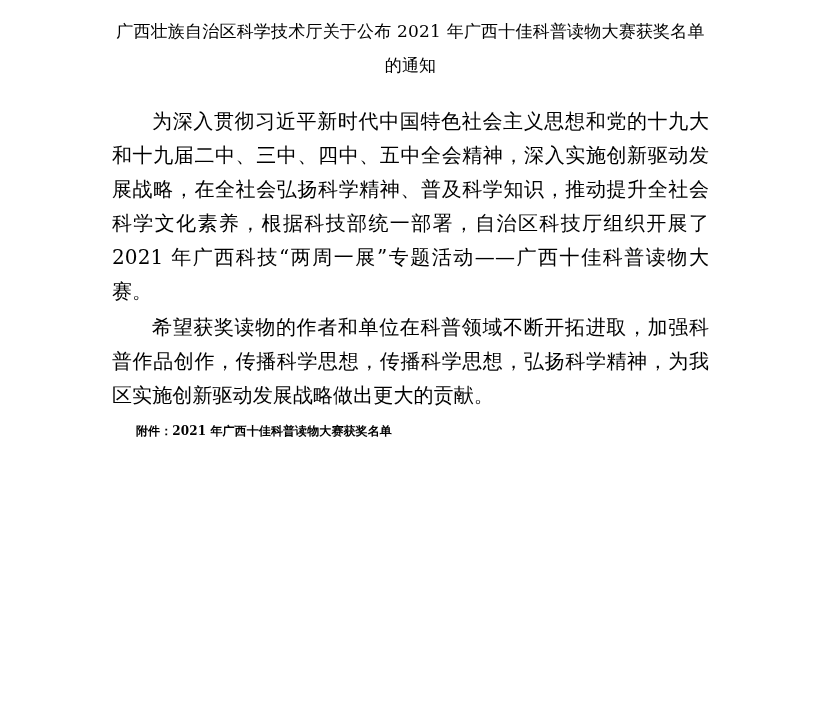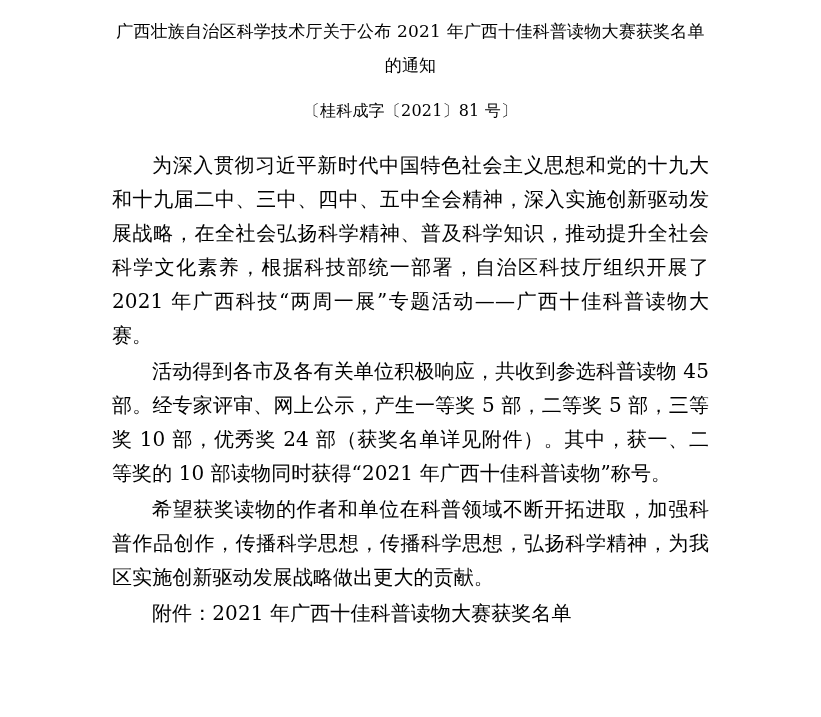--- a/index.html
+++ b/index.html
@@ -48,52 +48,51 @@
   .para {
     font-size: 20px;
     line-height: 34px;
     margin: 0 0 2px 0;
     text-indent: 2em;
     text-align: justify;
     text-justify: inter-ideograph;
     letter-spacing: 0.1px;
   }
   .attachment {
-    font-size: 20px;
+    font-size: 12px;
     line-height: 34px;
     margin: 0;
     text-indent: 2em;
     letter-spacing: 0.1px;
+    font-weight: bold;
   }
   .signature {
     margin-top: 44px;
     text-align: right;
     padding-right: 26px;
   }
   .sig-line {
     font-size: 16px;
     line-height: 36px;
     letter-spacing: 0.1px;
   }
 </style>
 </head>
 <body>
 
 <div class="page">
 
   <h1 class="doc-title">广西壮族自治区科学技术厅关于公布 2021 年广西十佳科普读物大赛获奖名单的通知</h1>
 
-  <div class="doc-number">〔桂科成字〔2021〕81 号〕</div>
 
   <div class="body-block">
 
 
     <p class="para">为深入贯彻习近平新时代中国特色社会主义思想和党的十九大和十九届二中、三中、四中、五中全会精神，深入实施创新驱动发展战略，在全社会弘扬科学精神、普及科学知识，推动提升全社会科学文化素养，根据科技部统一部署，自治区科技厅组织开展了 2021 年广西科技“两周一展”专题活动——广西十佳科普读物大赛。</p>
 
-    <p class="para">活动得到各市及各有关单位积极响应，共收到参选科普读物 45 部。经专家评审、网上公示，产生一等奖 5 部，二等奖 5 部，三等奖 10 部，优秀奖 24 部（获奖名单详见附件）。其中，获一、二等奖的 10 部读物同时获得“2021 年广西十佳科普读物”称号。</p>
 
     <p class="para">希望获奖读物的作者和单位在科普领域不断开拓进取，加强科普作品创作，传播科学思想，传播科学思想，弘扬科学精神，为我区实施创新驱动发展战略做出更大的贡献。</p>
 
     <p class="attachment">附件：2021 年广西十佳科普读物大赛获奖名单</p>
 
   </div>
 
 
 </div>
 

